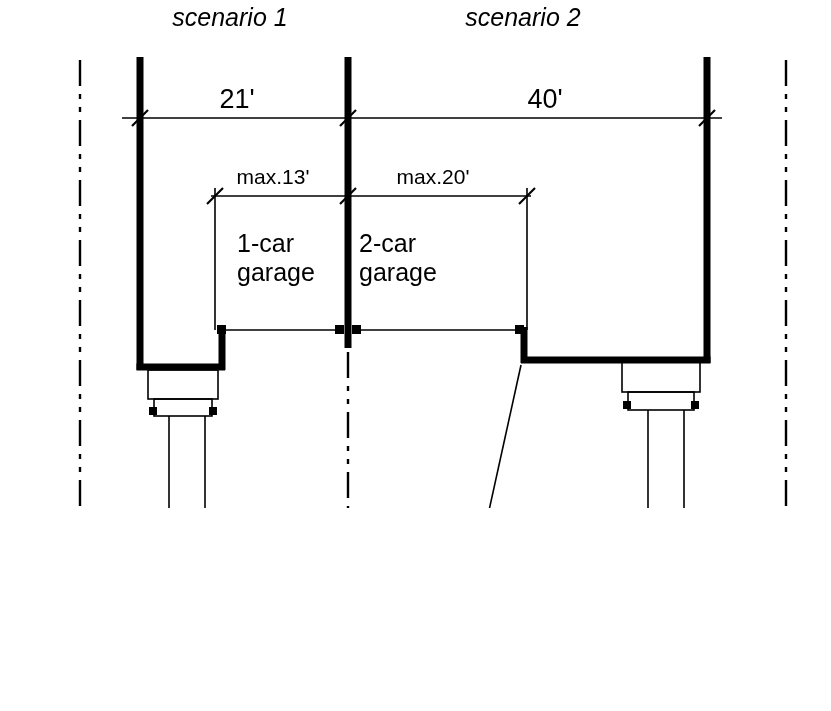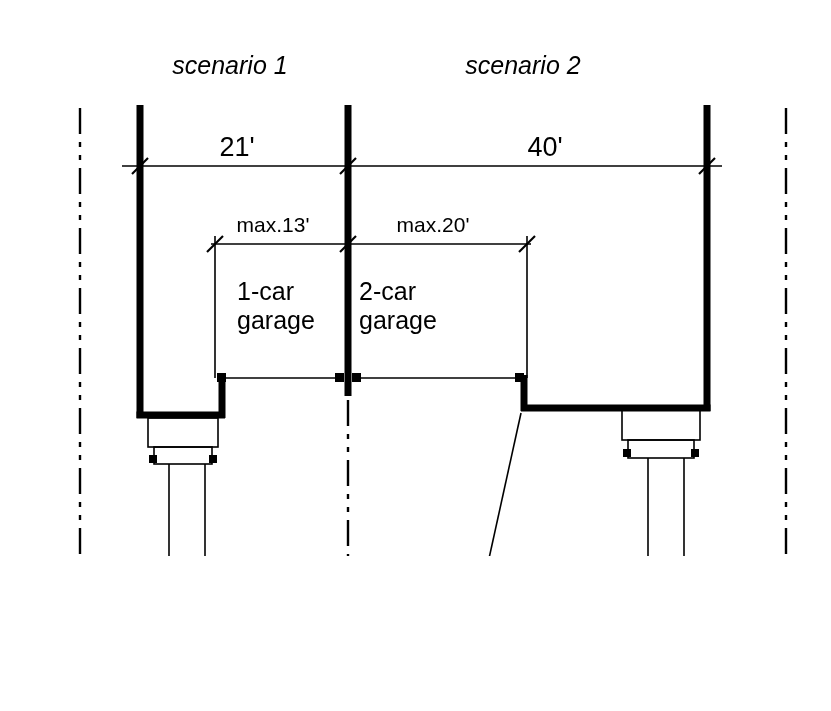--- a/index.html
+++ b/index.html
@@ -6,21 +6,20 @@
     margin: 0;
     padding: 0;
     background: #ffffff;
   }
   .page {
     position: relative;
     width: 831px;
     height: 508px;
     background: #ffffff;
     overflow: hidden;
-    margin-top: 48px;
   }
   svg { display: block; }
 
   .wall     { stroke: #000; stroke-width: 7;   fill: none; }
   .thin     { stroke: #000; stroke-width: 1.6; fill: none; }
   .tick     { stroke: #000; stroke-width: 2.2; fill: none; }
   .propline { stroke: #000; stroke-width: 2.4; fill: none; stroke-dasharray: 26 8 5 8 5 8; }
   .curb     { stroke: #000; stroke-width: 2;   fill: none; }
   .nub      { fill: #000; stroke: none; }
 

